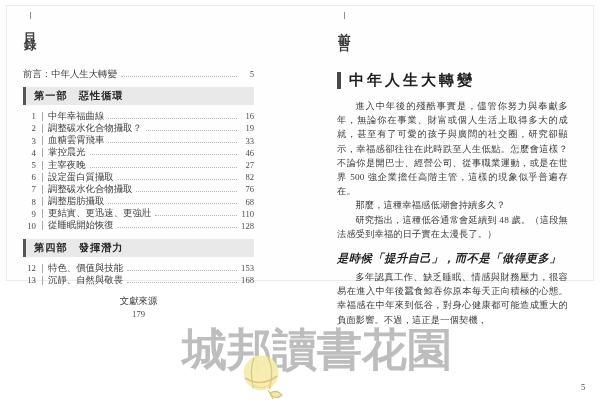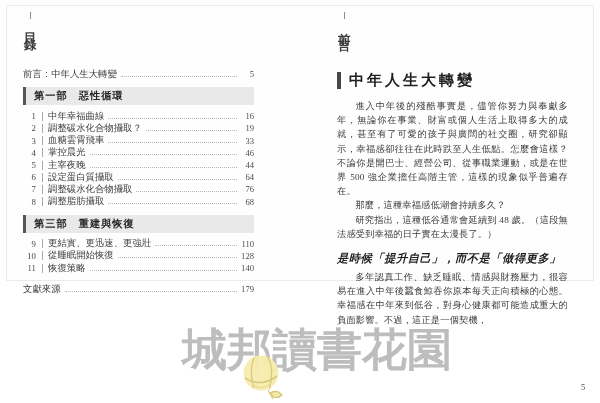--- a/index.html
+++ b/index.html
@@ -28,21 +28,21 @@
   .toc-row .leader{flex:1;border-bottom:1px dotted #b8b8b8;margin:0 4px;transform:translateY(2px);}
   .toc-row .pg{min-width:13px;text-align:right;font-size:8.6px;color:#4a4a4a;}
   .preface-row{margin-top:4px;}
   .section-bar{
     background:#e9e9e9;border-left:3px solid #555555;
     padding:2px 0 2px 8px;margin:7px 0 5px 0;
     font-size:10.2px;font-weight:bold;letter-spacing:1px;color:#262626;
   }
   .chapter-row .num{width:13px;text-align:right;font-size:8.8px;color:#4a4a4a;}
   .chapter-row .vdiv{border-left:1px solid #a8a8a8;height:9px;margin:0 5px 0 6px;}
-  .refs-row{margin-top:9px;}
+  .refs-row{margin-top:9px;flex-direction:column;}
 
   
   .chapter-heading{position:absolute;left:337px;top:70px;display:flex;align-items:center;}
   .chapter-heading .hbar{width:4px;height:17px;background:#474747;margin-right:7px;}
   .chapter-heading h1{margin:1px;font-size:15px;font-weight:bold;letter-spacing:3px;color:#1f1f1f;}
 
   .preface-body{position:absolute;left:337px;top:99px;width:231px;}
   .preface-body p{
     margin:0;font-size:9.2px;line-height:14.2px;text-align:justify;
     text-indent:2em;color:#3a3a3a;letter-spacing:0.2px;
@@ -126,29 +126,29 @@
                   <span>掌控晨光</span>
                   <span class="leader"></span>
                   <span class="pg">46</span>
                 </div>
 
                 <div class="toc-row chapter-row">
                   <span class="num">5</span>
                   <span class="vdiv"></span>
                   <span>主宰夜晚</span>
                   <span class="leader"></span>
-                  <span class="pg">44</span>
+                  <span class="pg">27</span>
                 </div>
 
                 <div class="toc-row chapter-row">
                   <span class="num">6</span>
                   <span class="vdiv"></span>
                   <span>設定蛋白質攝取</span>
                   <span class="leader"></span>
-                  <span class="pg">64</span>
+                  <span class="pg">82</span>
                 </div>
 
                 <div class="toc-row chapter-row">
                   <span class="num">7</span>
                   <span class="vdiv"></span>
                   <span>調整碳水化合物攝取</span>
                   <span class="leader"></span>
                   <span class="pg">76</span>
                 </div>
 
@@ -156,51 +156,64 @@
                   <span class="num">8</span>
                   <span class="vdiv"></span>
                   <span>調整脂肪攝取</span>
                   <span class="leader"></span>
                   <span class="pg">68</span>
                 </div>
               </div>
           </section>
 
           <section class="toc-section">
+            <div>
+
+                <div class="toc-row chapter-row">
+                  <span class="num">9</span>
+                  <span class="vdiv"></span>
+                  <span>更結實、更迅速、更強壯</span>
+                  <span class="leader"></span>
+                  <span class="pg">110</span>
+                </div>
+
+                <div class="toc-row chapter-row">
+                  <span class="num">10</span>
+                  <span class="vdiv"></span>
+                  <span>從睡眠開始恢復</span>
+                  <span class="leader"></span>
+                  <span class="pg">128</span>
+                </div>
+
+              </div>
+          </section>
+
+          <section class="toc-section">
             <div class="section-bar">
-              <span>第三部　重建與恢復</span>
+              <span>第四部　發揮潛力</span>
             </div>
             <div>
 
                 <div class="toc-row chapter-row">
-                  <span class="num">9</span>
-                  <span class="vdiv"></span>
-                  <span>更結實、更迅速、更強壯</span>
-                  <span class="leader"></span>
-                  <span class="pg">110</span>
-                </div>
-
-                <div class="toc-row chapter-row">
-                  <span class="num">10</span>
-                  <span class="vdiv"></span>
-                  <span>從睡眠開始恢復</span>
-                  <span class="leader"></span>
-                  <span class="pg">128</span>
-                </div>
-
-                <div class="toc-row chapter-row">
-                  <span class="num">11</span>
-                  <span class="vdiv"></span>
-                  <span>恢復策略</span>
-                  <span class="leader"></span>
-                  <span class="pg">140</span>
-                </div>
-              </div>
-          </section>
-
+                  <span class="num">12</span>
+                  <span class="vdiv"></span>
+                  <span>特色、價值與技能</span>
+                  <span class="leader"></span>
+                  <span class="pg">153</span>
+                </div>
+
+                <div class="toc-row chapter-row">
+                  <span class="num">13</span>
+                  <span class="vdiv"></span>
+                  <span>沉靜、自然與敬畏</span>
+                  <span class="leader"></span>
+                  <span class="pg">168</span>
+                </div>
+              </div>
+          </section>
         </div>
 
       <div class="toc-row refs-row">
         <span>文獻來源</span>
         <span class="leader"></span>
         <span class="pg">179</span>
       </div>
     </div>
   </div>
 

